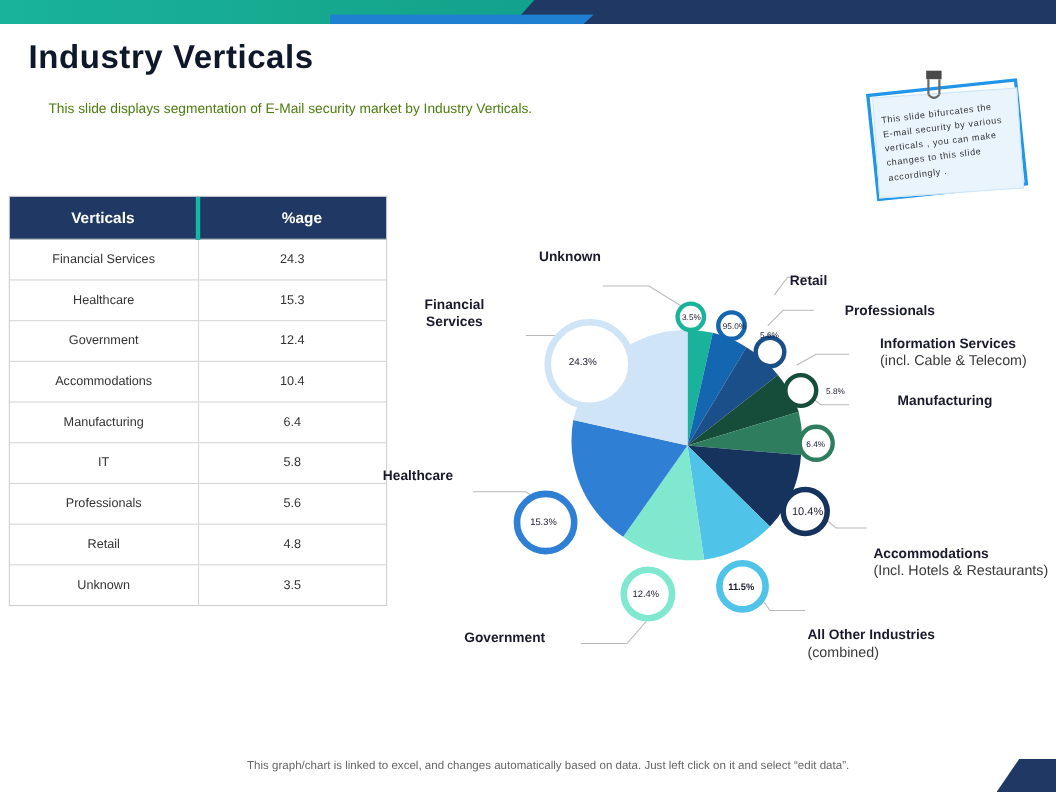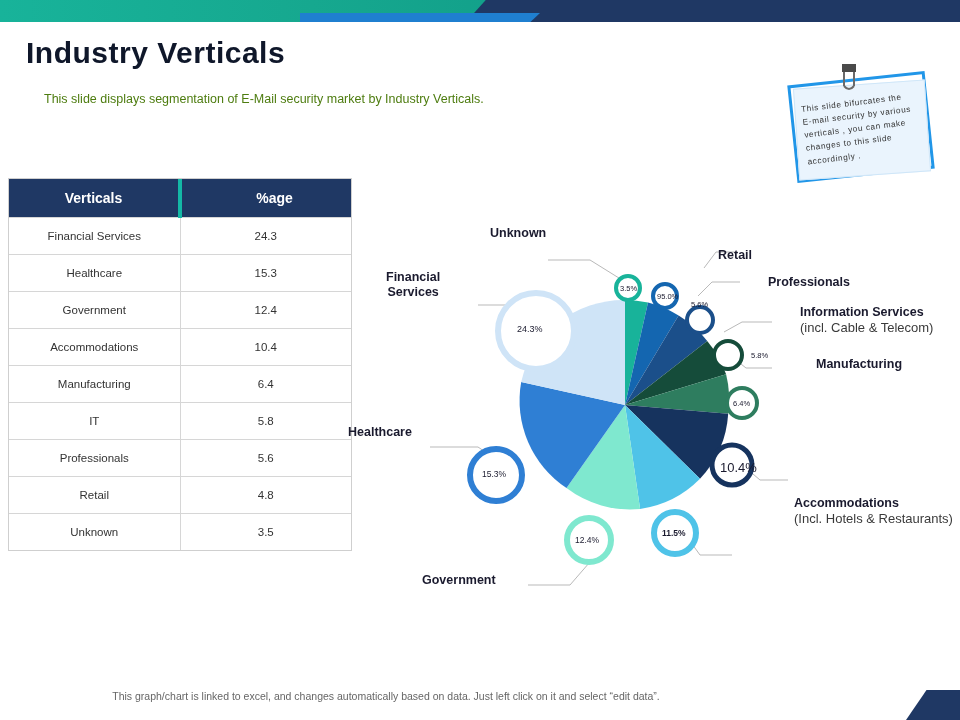--- a/index.html
+++ b/index.html
@@ -152,21 +152,21 @@
     display: block;
     font-weight: normal;
     font-size: 13px;
     color: #3a3a3a;
   }
 
   
   .footer-note {
     position: absolute;
     bottom: 18px; left: 0; width: 772px;
-    text-align: center;
+    text-align: right;
     font-size: 10.5px;
     color: #666;
   }
   .footer-shape {
     position: absolute;
     right: 0; bottom: 0;
     width: 54px; height: 30px;
     background: #1f3864;
     clip-path: polygon(38% 0, 100% 0, 100% 100%, 0 100%);
   }
@@ -293,21 +293,21 @@
       <circle cx="340" cy="120" r="13" fill="#ffffff" stroke="#1b4f8a" stroke-width="4"></circle>
       <circle cx="305" cy="96" r="12" fill="#ffffff" stroke="#1466b0" stroke-width="4"></circle>
       <circle cx="268" cy="88" r="12" fill="#ffffff" stroke="#18b39a" stroke-width="4"></circle>
     </g>
   </svg>
 
   <div class="lbl" style="left:157px; top:124px; font-size:9px; font-weight:normal;">24.3%</div>
   <div class="lbl" style="left:122px; top:269px; font-size:8.5px; font-weight:normal;">15.3%</div>
   <div class="lbl" style="left:215px; top:335px; font-size:8.5px; font-weight:normal;">12.4%</div>
   <div class="lbl" style="left:302px; top:328px; font-size:8.5px; font-weight:bold;">11.5%</div>
-  <div class="lbl" style="left:360px; top:260px; font-size:13px; font-weight:normal;text-align:center;">10.4%</div>
+  <div class="lbl" style="left:360px; top:260px; font-size:10px; font-weight:normal;text-align:center;">10.4%</div>
   <div class="lbl" style="left:373px; top:199px; font-size:7.5px; font-weight:normal;">6.4%</div>
   <div class="lbl" style="left:359px; top:151px; font-size:7.5px; font-weight:normal;margin-left:32px;">5.8%</div>
   <div class="lbl" style="left:331px; top:100px; font-size:7.5px; font-weight:normal;">5.6%</div>
   <div class="lbl" style="left:297px; top:92px; font-size:7.5px; font-weight:normal;">95.0%</div>
   <div class="lbl" style="left:260px; top:84px; font-size:7.5px; font-weight:normal;">3.5%</div>
 
   <div class="lbl" style="left:130px; top:26px;">Unknown</div>
   <div class="lbl" style="left:26px; top:70px; white-space:pre-line; text-align:center;">Financial
 Services</div>
   <div class="lbl" style="left:-12px; top:225px;">Healthcare</div>
@@ -316,16 +316,20 @@
   <div class="lbl" style="left:408px; top:75px;">Professionals</div>
   <div class="lbl" style="left:440px; top:105px;">
     <span>Information Services</span>
     <span class="sub">(incl. Cable &amp; Telecom)</span>
   </div>
   <div class="lbl" style="left:456px; top:157px;">Manufacturing</div>
   <div class="lbl" style="left:434px; top:296px;">
     <span>Accommodations</span>
     <span class="sub">(Incl. Hotels &amp; Restaurants)</span>
   </div>
+  <div class="lbl" style="left:374px; top:370px;">
+    <span>All Other Industries</span>
+    <span class="sub">(combined)</span>
+  </div>
 </div>
 
 <div class="footer-note">This graph/chart is linked to excel, and changes automatically based on data. Just left click on it and select “edit data”.</div>
 <div class="footer-shape"></div>
 
 </body></html>

